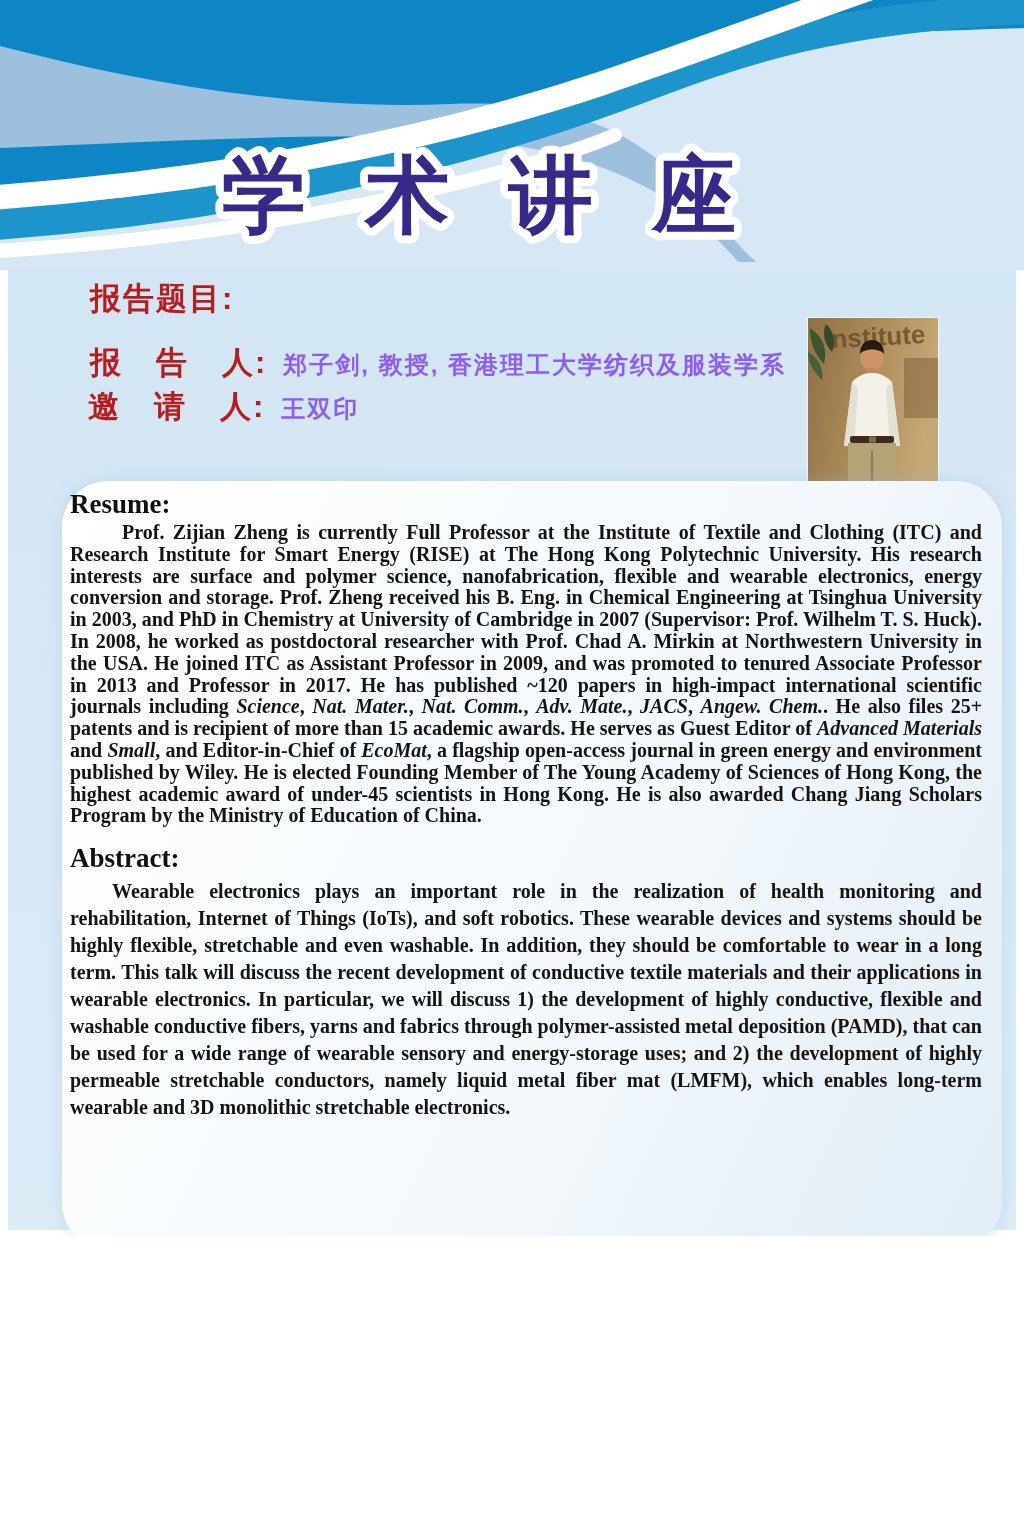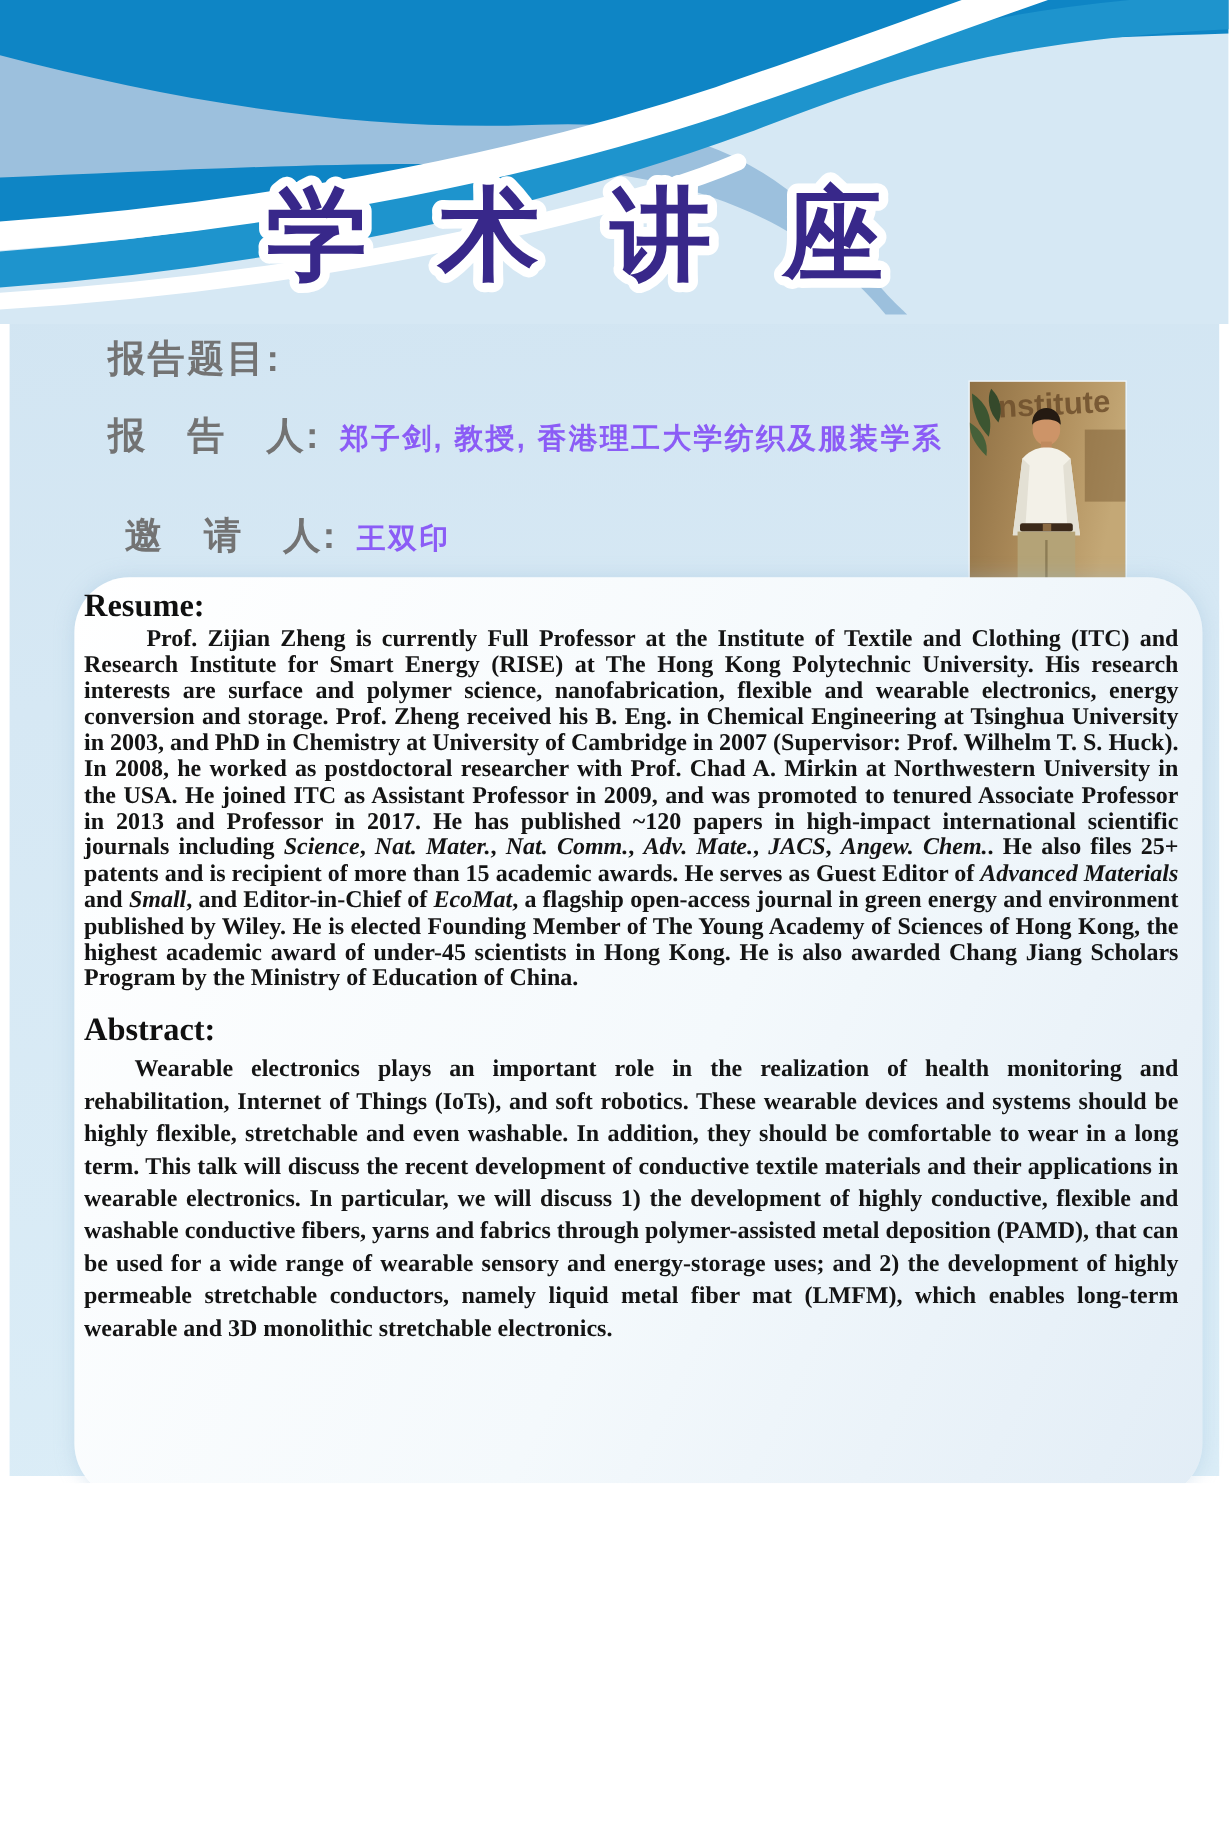--- a/index.html
+++ b/index.html
@@ -5,21 +5,21 @@
   html,body{margin:0;padding:0;}
   body{background:#ffffff;font-family:"Liberation Sans",sans-serif;}
   .page{position:relative;width:1024px;height:1236px;background:#ffffff;overflow:hidden;}
   .body-bg{position:absolute;left:8px;right:8px;top:0;bottom:6px;
     background:linear-gradient(175deg,#cfe3f1 0%,#d6e8f4 45%,#dbedf7 100%);}
   .header-svg{position:absolute;left:0;top:0;width:1024px;height:270px;display:block;}
   .banner-title-text{font-family:"Liberation Sans",sans-serif;}
 
   
   .row{position:absolute;display:flex;align-items:baseline;white-space:pre;}
-  .cjk-label{font-weight:bold;color:#737373;font-size:31px;letter-spacing:2px;}
+  .cjk-label{font-weight:bold;color:#b91c1c;font-size:31px;letter-spacing:2px;}
   .en-title-value{font-weight:bold;color:#000;font-size:28px;margin-left:18px;letter-spacing:-0.5px;}
   .cjk-value{font-weight:bold;color:#8b5cf6;font-size:24px;margin-left:16px;letter-spacing:2px;}
 
   
   .photo{position:absolute;left:808px;top:318px;width:130px;height:175px;box-shadow:0 0 0 1px rgba(255,255,255,.6);}
   .photo svg{display:block;}
 
   
   .panel{position:absolute;left:62px;top:481px;width:940px;height:768px;border-radius:46px;
     background:linear-gradient(115deg,#ffffff 0%,#f4f9fc 55%,#e2edf6 100%);
@@ -67,21 +67,21 @@
     <text class="banner-title-text" x="488" y="224" font-size="84" font-weight="bold" text-anchor="middle" letter-spacing="18" fill="#38288a" stroke="#ffffff" stroke-width="16" stroke-linejoin="round" paint-order="stroke">学 术 讲 座</text>
   </svg>
 
   <div class="row" style="left:90px;top:278px;">
     <span class="cjk-label">报告题目:</span>
   </div>
   <div class="row" style="left:90px;top:342px;">
     <span class="cjk-label">报　告　人:</span>
     <span class="cjk-value">郑子剑, 教授, 香港理工大学纺织及服装学系</span>
   </div>
-  <div class="row" style="left:104px;top:386px;margin-top:40px;">
+  <div class="row" style="left:88px;top:386px;">
     <span class="cjk-label">邀　请　人:</span>
     <span class="cjk-value">王双印</span>
   </div>
 
   <div class="photo">
     <svg viewBox="0 0 130 175" width="130" height="175" aria-hidden="true">
       <defs>
         <linearGradient id="wall" x1="0" y1="0" x2="1" y2="0.3">
           <stop offset="0" stop-color="#97define7a4c"></stop>
         </linearGradient>

